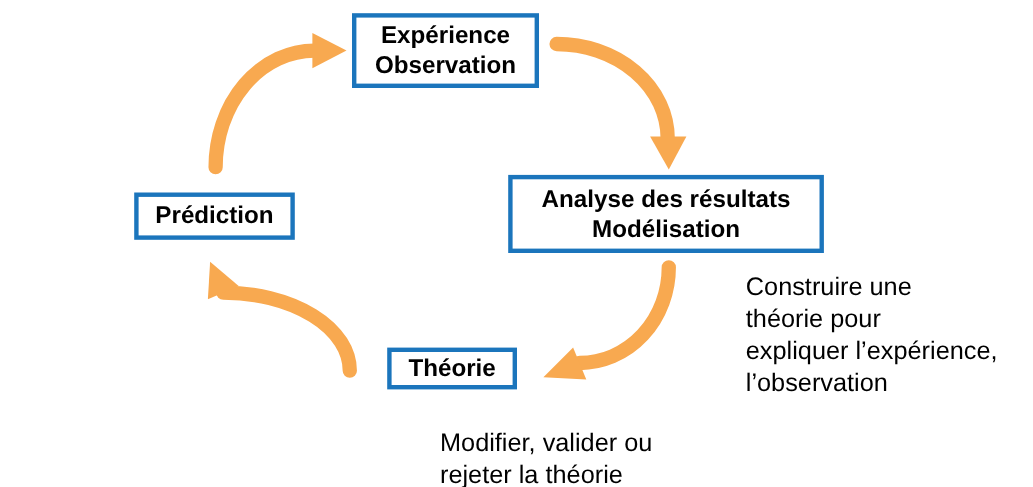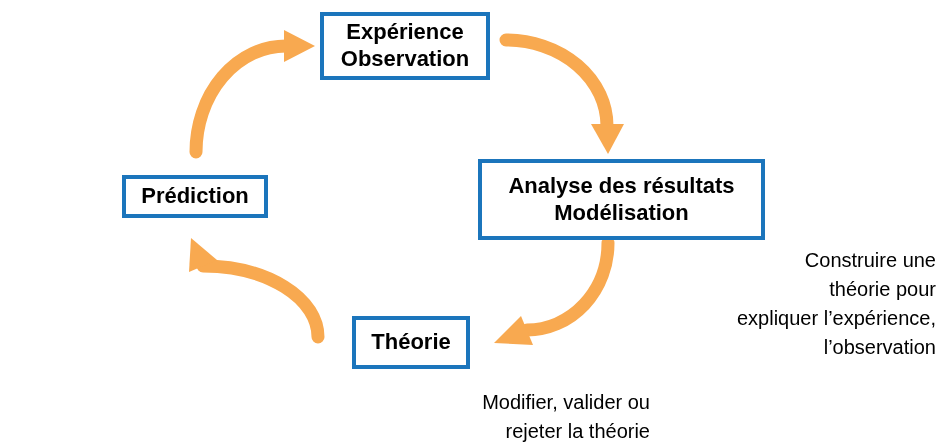--- a/index.html
+++ b/index.html
@@ -41,29 +41,29 @@
     display: flex;
     align-items: center;
     justify-content: center;
     text-align: center;
     font-weight: bold;
     font-size: 22px;
     line-height: 1.22;
     white-space: pre-line;
   }
   .box-experience { left: 320px; top: 12px;  width: 170px; height: 68px; }
-  .box-analyse    { left: 478px; top: 159px; width: 287px; height: 81px; }
-  .box-theorie    { left: 352px; top: 316px; width: 118px; height: 53px; }
+  .box-analyse    { left: 462px; top: 159px; width: 287px; height: 71px; }
+  .box-theorie    { left: 352px; top: 316px; width: 118px; height: 38px; }
   .box-prediction { left: 122px; top: 175px; width: 146px; height: 43px; }
   .note {
     position: absolute;
-    font-size: 20px;
+    font-size: 23px;
     line-height: 29px;
     white-space: pre-line;
-    text-align: right;
+    text-align: left;
   }
   .note-construire { left: 678px; top: 246px; width: 258px; }
   .note-utiliser   { left: 7px;   top: 303px; width: 210px; }
   .note-modifier   { left: 400px; top: 388px; width: 250px; }
 </style>
 </head>
 <body>
 
 <div class="stage">
 

